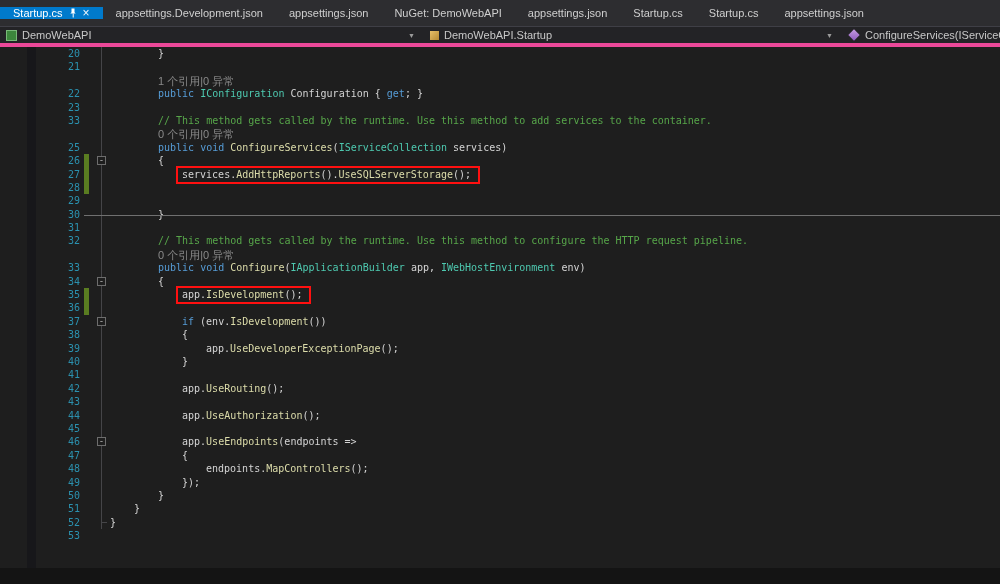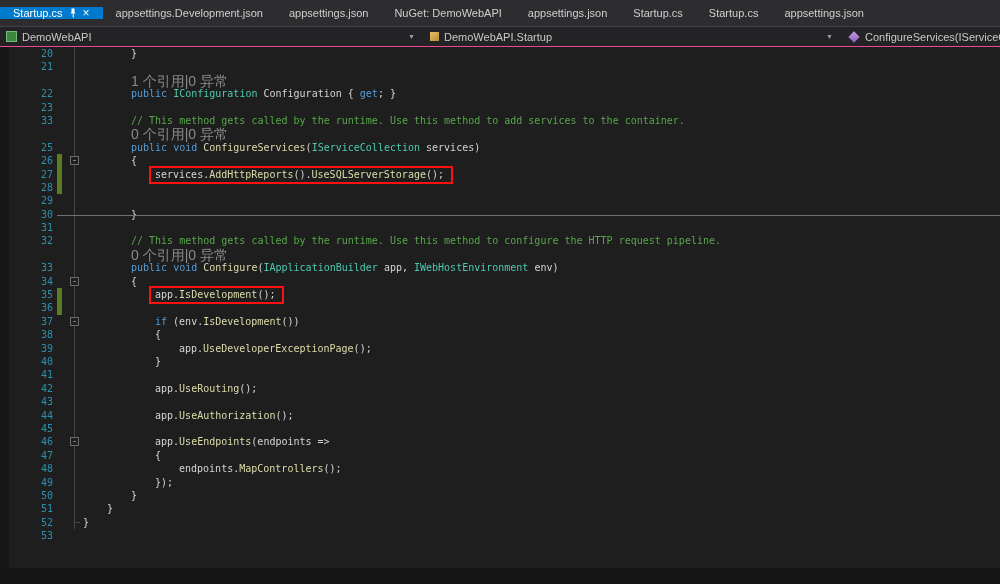--- a/index.html
+++ b/index.html
@@ -10,53 +10,53 @@
   
   .tabbar { flex:0 0 27px; height:27px; background:#2d2d30; display:flex; align-items:center;
             border-bottom:1px solid #3f3f46; }
   .tab { display:flex; align-items:center; gap:6px; padding:0 13px; font-size:11px;
          color:#cfcfcf; white-space:nowrap; cursor:default; }
   .tab.active { background:var(--accent,#007acc); color:#fff; }
   .tab .close { font-size:12px; line-height:1; opacity:.95; }
   .tab .pin { display:flex; align-items:center; }
 
   
-  .navbar { flex:0 0 20px; height:20px; background:#232326; border-bottom:1px solid #ec4899;
+  .navbar { flex:0 0 20px; height:20px; background:#232326; border-bottom:4px solid #ec4899;
             display:flex; font-size:11px; color:#c8c8c8; align-items:stretch; }
   .nav-sec { display:flex; align-items:center; gap:5px; padding:0 6px; overflow:hidden; white-space:nowrap; }
   #nav1 { width:424px; } #nav2 { width:418px; } #nav3 { flex:1; }
   .chev { margin-left:auto; font-size:7px; color:#9a9a9a; padding:0 3px; flex:0 0 auto; }
   .icon-proj  { width:11px; height:11px; flex:0 0 auto; background:#3c873c; border:1px solid #79b979; }
   .icon-class { width:9px;  height:9px;  flex:0 0 auto; background:linear-gradient(135deg,#e8c069,#bohide 0) }
   .icon-class { background:linear-gradient(135deg,#e8c069,#b78a33); }
   .icon-method{ width:8px;  height:8px;  flex:0 0 auto; transform:rotate(45deg);
                 background:linear-gradient(135deg,#c49be0,#8f5bbf); margin:0 2px; }
 
   
   .editor { flex:1; position:relative; background:#1e1e1e; overflow:hidden;
-            font-family:"DejaVu Sans Mono","Liberation Mono",monospace; font-size:10px; }
+            font-family:"DejaVu Sans Mono","Liberation Mono",monospace; font-size:10px;margin-left:27px; }
   .lstrip { position:absolute; left:0; top:0; bottom:0; width:9px; background:#17171a; }
   .code-area { margin-left:9px; }
   .row { display:flex; height:13.4px; line-height:13.4px; position:relative; }
   .ln { flex:0 0 44px; text-align:right; color:var(--line-number-blue,#2b91af); user-select:none; }
   .chg { flex:0 0 13px; position:relative; }
   .chg .bar { position:absolute; left:4px; top:0; bottom:0; width:5px; background:var(--change-green,#5a7d21); }
   .fold-m { flex:0 0 17px; position:relative; }
   .fold-m.guide::before { content:""; position:absolute; left:8px; top:0; bottom:0; width:1px; background:#454548; }
   .foldbox { position:absolute; left:4px; top:2px; width:9px; height:9px; border:1px solid #6d6d6d;
              background:#1e1e1e; color:#bdbdbd; font-size:9px; line-height:7px; text-align:center; z-index:2; }
   .foldtick { position:absolute; left:8px; top:50%; width:6px; height:1px; background:#454548; }
   .code { white-space:pre; color:#d4d4d4; }
   .tok.kw { color:var(--keyword-blue,#569cd6); }
   .tok.ty { color:var(--type-teal,#4ec9b0); }
   .tok.me { color:var(--method-yellow,#dcdcaa); }
   .tok.cm { color:var(--comment-green,#57a64a); }
   .tok.pl { color:#d4d4d4; }
   .tok.lens { color:#8a8a8a; }
-  .lens-row .code { font-family:"Liberation Sans",sans-serif; font-size:14px; padding-top:1px; }
+  .lens-row .code { font-family:"Liberation Sans",sans-serif; font-size:11px; padding-top:1px; }
   .redbox { display:inline-block; line-height:12px; padding:0 6px 0 3px; margin-left:-3px;
             outline:2px solid var(--annotation-red,#ff1010); outline-offset:1px; }
   .row.rule::after { content:""; position:absolute; left:48px; right:0; top:7px; height:1px; background:#707070; }
 
   
   .bottomstrip { flex:0 0 16px; background:#141414; }
 </style>
 </head>
 <body>
 

